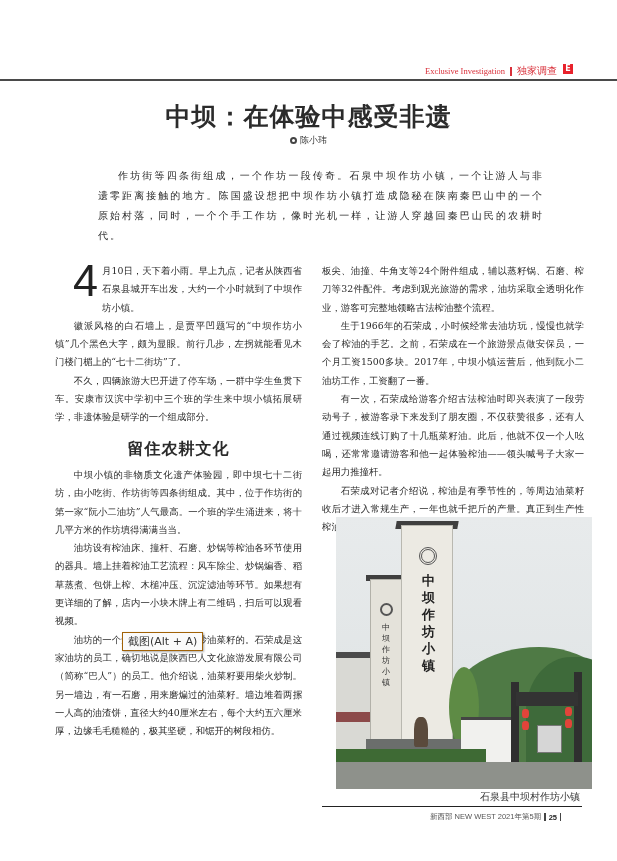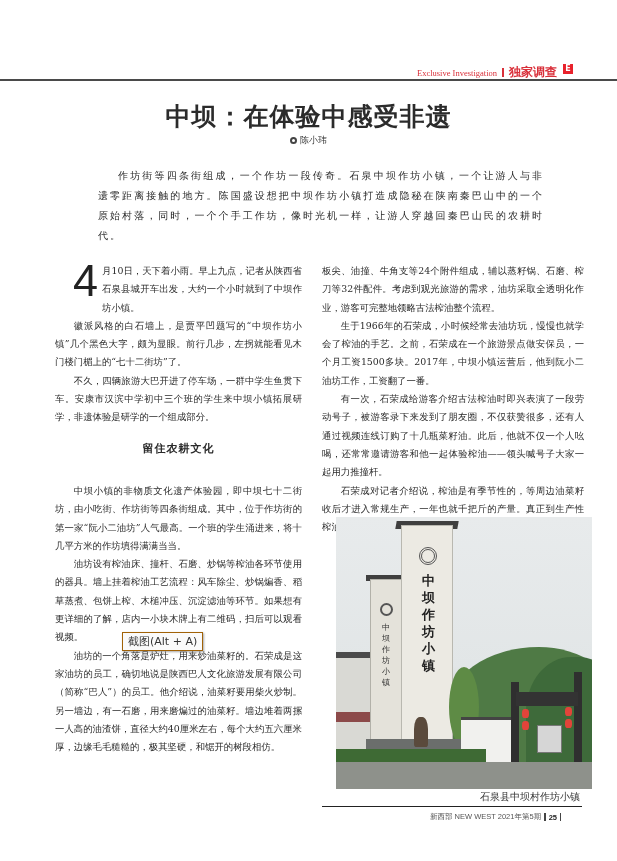--- a/index.html
+++ b/index.html
@@ -5,21 +5,21 @@
     * { box-sizing: border-box; margin: 0; padding: 0; }
     html, body { width: 617px; height: 861px; background: #ffffff; overflow: hidden; }
     body { position: relative; font-family: "DejaVu Serif", serif; color: #2a2a2a; }
 
     .header-tag {
       position: absolute; top: 64px; right: 46px;
       font-family: "Liberation Serif", serif; font-size: 8.5px; color: #d9303a;
       display: flex; align-items: center; gap: 3px; white-space: nowrap;
     }
     .header-tag .sep { display: inline-block; width: 2px; height: 9px; background: #d9303a; margin: 0 2px; }
-    .header-tag .cn { font-family: "DejaVu Sans", sans-serif; font-size: 12px; font-weight: bold; }
+    .header-tag .cn { font-family: "DejaVu Sans", sans-serif; font-size: 10px; }
     .badge-e {
       position: absolute; top: 64px; right: 44px; width: 10px; height: 10px;
       background: #e8212b; color: #fff; font-family: "DejaVu Sans", sans-serif;
       font-size: 8px; font-weight: bold; line-height: 10px; text-align: center;
     }
     .header-rule { position: absolute; top: 79px; left: 0; width: 617px; height: 1.5px; background: #4a4a4a; }
 
     .title {
       position: absolute; top: 100px; left: 0; width: 617px; text-align: center;
       font-family: Liberation Sans, sans-serif; font-size: 25px; color: #2b2b2b; letter-spacing: 1px;
@@ -40,22 +40,22 @@
     .col { position: absolute; font-size: 9.4px; line-height: 18.3px; color: #2a2a2a; text-align: justify; }
     .col-left { top: 262px; left: 55px; width: 247px; }
     .col-right { top: 262px; left: 322px; width: 262px; }
     .col p { text-indent: 2em; }
     .col p.first { text-indent: 0; }
     .dropcap {
       float: left; font-family: "Liberation Sans", sans-serif; font-size: 45px; line-height: 36px;
       margin: 1px 4px 0 18px; color: #222;
     }
     .subhead {
-      text-align: center; font-family: "DejaVu Sans", sans-serif; font-size: 11px;
-      margin: 13px 0 24px 0; letter-spacing: 1px; text-indent: 0 !important; color: #2a2a2a;
+      text-align: center; font-family: "DejaVu Sans", sans-serif; font-size: 16px;
+      margin: 13px 0 8px 0; letter-spacing: 1px; text-indent: 0 !important; color: #2a2a2a;
     }
 
     .tooltip {
       position: absolute; top: 632px; left: 122px; padding: 1px 5px;
       background: #fafafa; border: 1px solid #a16207; box-shadow: 1px 1px 2px rgba(0,0,0,0.35);
       font-family: "DejaVu Sans", sans-serif; font-size: 11px; color: #333; white-space: nowrap;
     }
 
     .photo {
       position: absolute; top: 517px; left: 336px; width: 256px; height: 272px; overflow: hidden;

